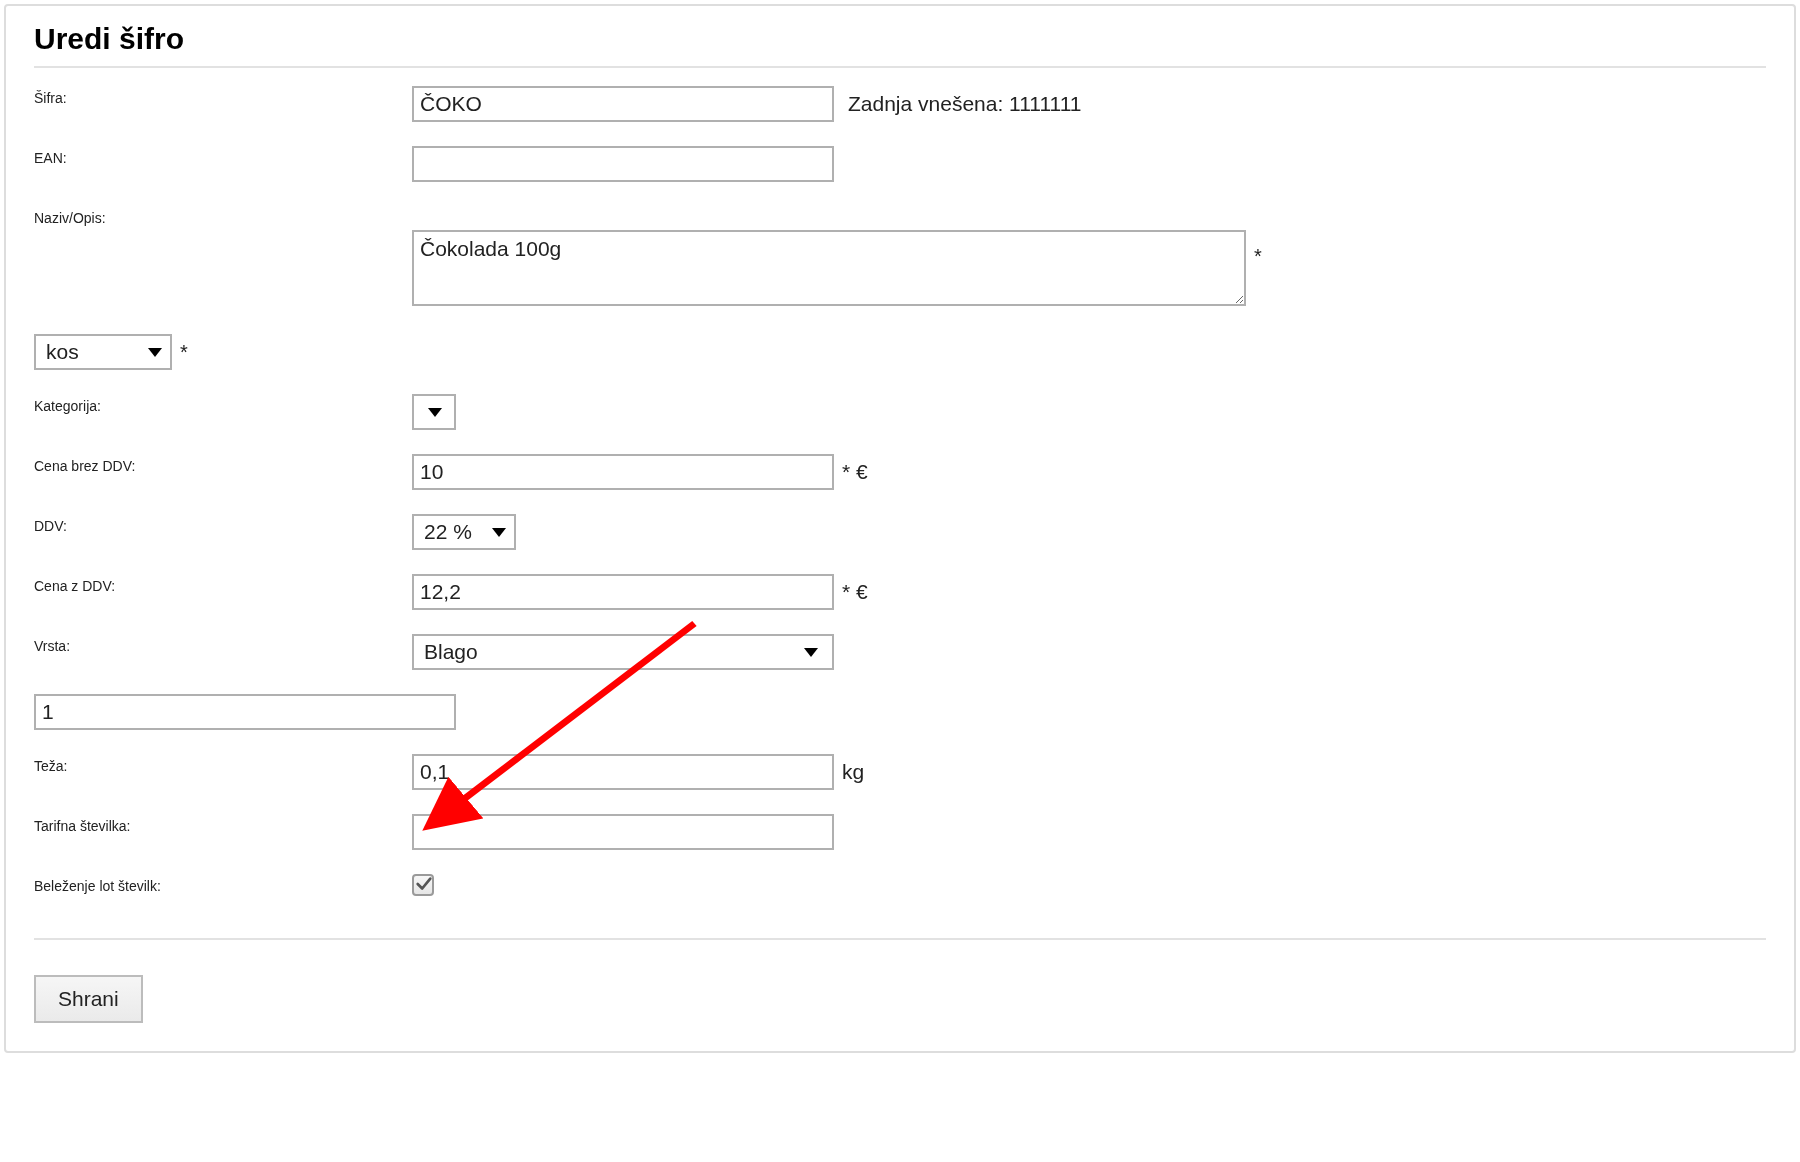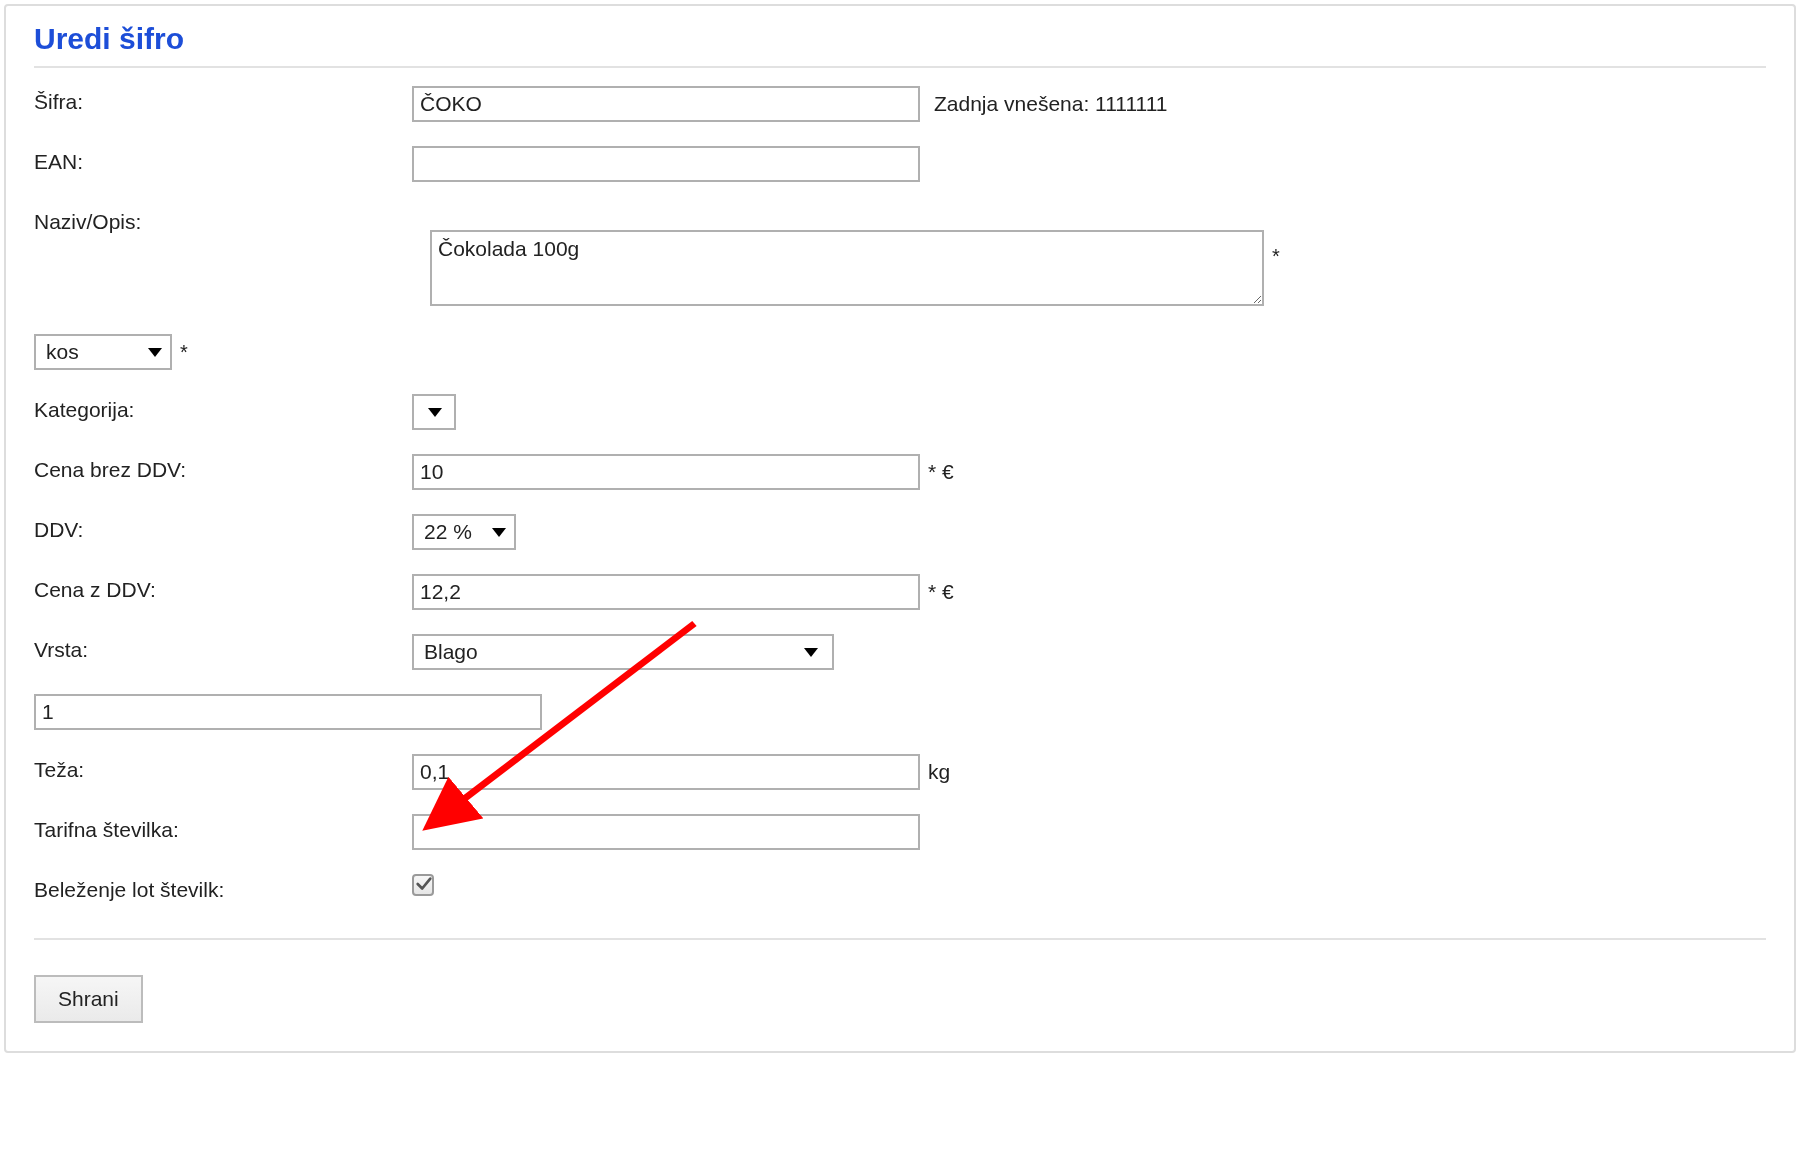--- a/index.html
+++ b/index.html
@@ -22,45 +22,45 @@
     border-radius: 4px;
     box-sizing: border-box;
     padding: 16px 28px 28px 28px;
     width: 1792px;
     position: relative;
   }
   .panel h2 {
     margin: 0 0 4px 0;
     font-size: 30px;
     font-weight: bold;
-    color: #1d4ed8;
+    color: #000000;
   }
   hr.sep {
     border: none;
     border-top: 2px solid #e2e2e2;
     margin: 10px 0 18px 0;
   }
   hr.sep-bottom {
     border: none;
     border-top: 2px solid #e2e2e2;
     margin: 28px 0 20px 0;
   }
   .row {
     display: flex;
     align-items: flex-start;
     margin-bottom: 24px;
     min-height: 36px;
   }
   .row.short { margin-bottom: 22px; }
-  .row.tall { margin-bottom: 28px; gap: 18px; }
+  .row.tall { margin-bottom: 28px; }
   .label-col {
     width: 378px;
     flex: 0 0 378px;
     padding-top: 4px;
-    font-size: 21px;
+    font-size: 14px;
     color: #222;
   }
   .field-col {
     display: flex;
     align-items: center;
     gap: 6px;
     position: relative;
   }
   input[type="text"].tf,
   textarea.tf {
@@ -72,21 +72,21 @@
     padding: 2px 6px;
     box-sizing: border-box;
     height: 36px;
   }
   textarea.tf {
     height: 76px;
     resize: both;
     padding-top: 4px;
     line-height: 1.25;
   }
-  .w-std { width: 508px; }
+  .w-std { width: 422px; }
   .w-ta  { width: 834px; margin-top: 24px; }
 
   .select-wrap {
     display: inline-flex;
     align-items: center;
     border: 2px solid #b0b0b0;
     background: #fff;
     height: 36px;
     box-sizing: border-box;
     padding: 0 8px 0 10px;

